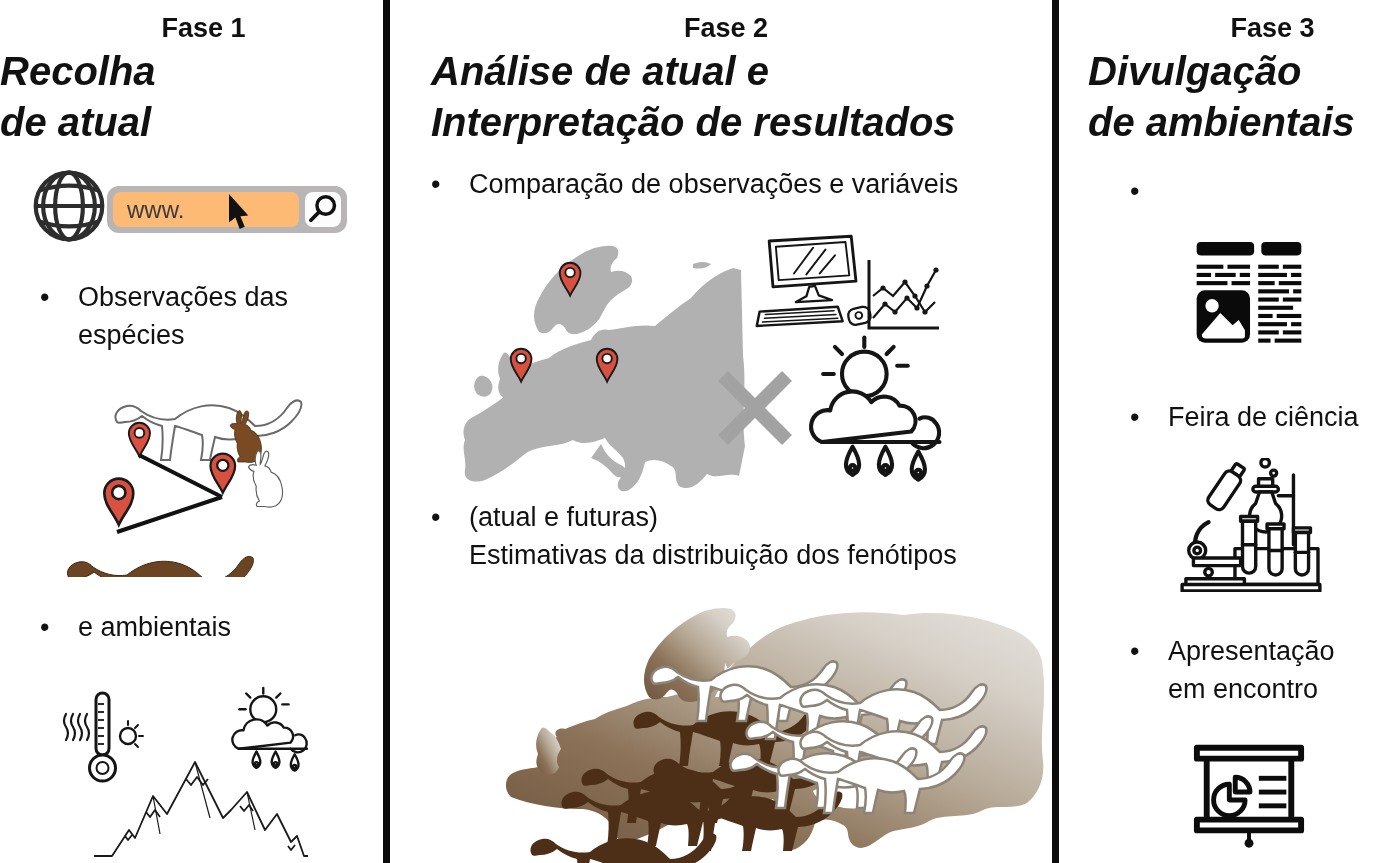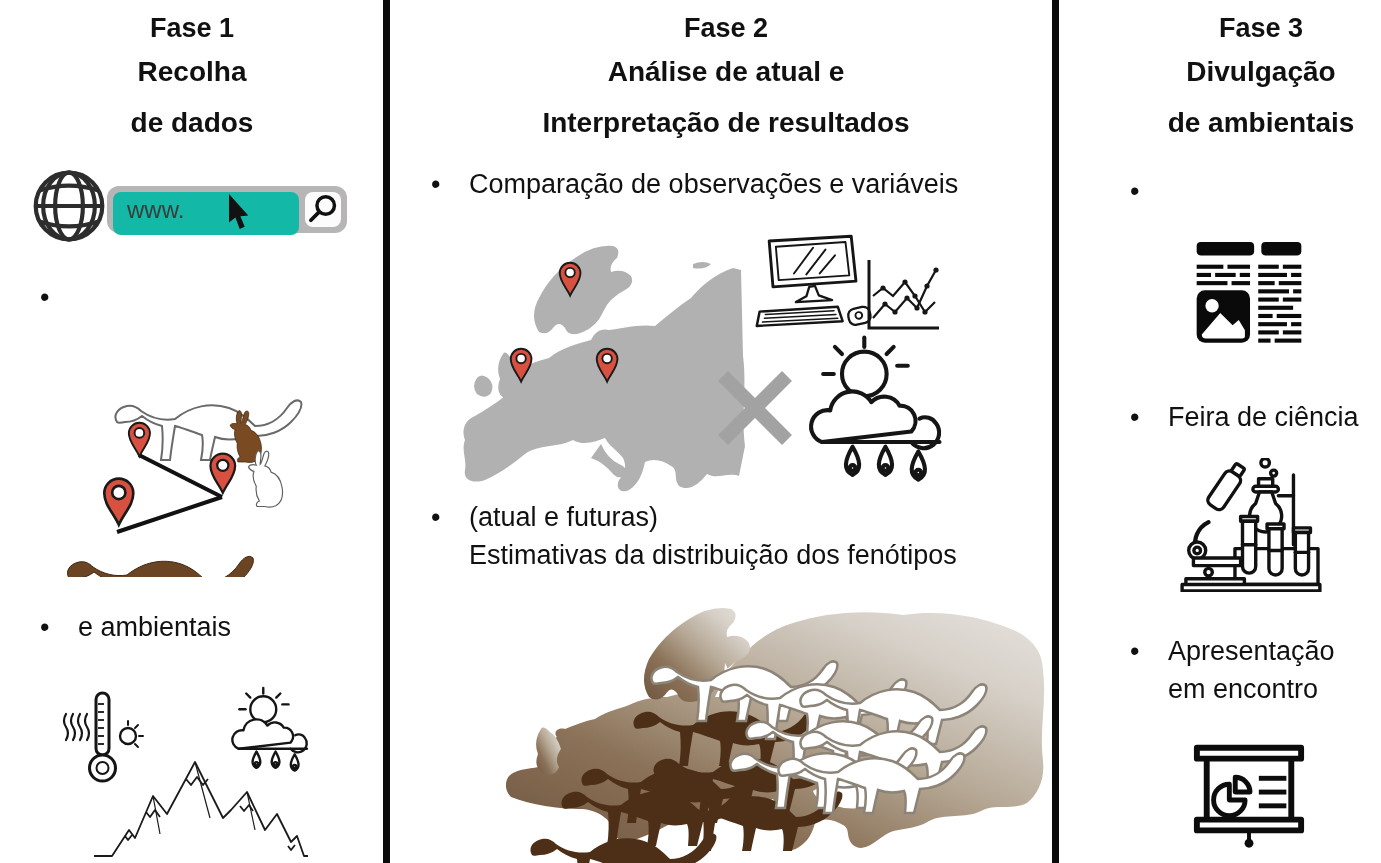--- a/index.html
+++ b/index.html
@@ -1,27 +1,27 @@
 <!DOCTYPE html>
 <html><head>
 <meta charset="utf-8">
 <style>
   html,body{margin:0;padding:0;background:#fff;}
   #stage{position:relative;width:1381px;height:863px;background:#fff;overflow:hidden;
          font-family:"Liberation Sans","DejaVu Sans",sans-serif;color:#111;}
-  .col{position:absolute;top:0;height:863px;}
+  .col{position:absolute;top:0;height:863px;padding-left:23px;}
   #col1{left:0;width:384px;}
   #col2{left:391px;width:662px;}
   #col3{left:1088px;width:346px;border-radius:26px;}
   .divider{position:absolute;top:0;width:7px;height:863px;background:#0b0b0b;}
   #div1{left:383px;} #div2{left:1052px;}
   .phase-label{position:absolute;left:0;right:0;text-align:center;top:10px;
                font-size:27px;font-weight:bold;line-height:36px;}
-  .phase-title{position:absolute;left:0;right:0;text-align:center;top:46px;
-               font-size:28px;font-weight:bold;line-height:51px;}
+  .phase-title{position:absolute;left:0;right:0;text-align:left;top:46px;
+               font-size:40px;font-weight:bold;line-height:51px;font-style:italic;}
   #col2 .phase-label,#col2 .phase-title{left:0;width:590px;right:auto;margin-left:40px;}
   .bullet{position:absolute;display:flex;font-size:27px;line-height:38px;}
   .bullet .dot{width:38px;flex:0 0 38px;text-align:left;}
   .abs{position:absolute;}
   svg{display:block;}
   .sketch{stroke:#151515;fill:#fff;stroke-width:3;stroke-linejoin:round;stroke-linecap:round;}
 </style>
 </head>
 <body>
 
@@ -61,52 +61,56 @@
           <circle cx="80" cy="114" r="2.4"></circle>
           <circle cx="108" cy="118" r="2.4"></circle>
       </g>
     </defs>
   </svg>
 
   <div id="col1" class="col">
     <div class="phase-label">Fase 1</div>
     <div class="phase-title">
       <div>Recolha</div>
-      <div>de dados</div>
+      <div>de atual</div>
     </div>
 
     <svg class="abs" style="left:32px;top:166px" width="74" height="80" viewBox="0 0 80 84">
       <g fill="none" stroke="#2d2d2d" stroke-width="4.5">
         <circle cx="40" cy="42" r="36"></circle>
         <ellipse cx="40" cy="42" rx="15" ry="36"></ellipse>
         <ellipse cx="40" cy="42" rx="28" ry="36"></ellipse>
         <path d="M9,25 Q40,15 71,25"></path>
           <line x1="4" y1="42" x2="76" y2="42"></line>
         <path d="M9,59 Q40,69 71,59"></path>
       </g>
     </svg>
 
     <div class="abs" style="left:107px;top:186px;width:240px;height:47px;background:#b7b5b5;border-radius:12px;">
-      <div class="abs" style="left:6px;top:6px;width:186px;height:43px;background:#14b8a6;border-radius:8px;
+      <div class="abs" style="left:6px;top:6px;width:186px;height:35px;background:#fdba74;border-radius:8px;
                   font-size:24px;color:#3c3c3c;line-height:35px;padding-left:14px;box-sizing:border-box;">
         <span>www.</span>
       </div>
       <div class="abs" style="left:198px;top:6px;width:36px;height:35px;background:#fdfcfc;border-radius:8px;">
         <svg width="36" height="35" viewBox="0 0 26 26">
           <circle cx="15" cy="10" r="6.5" fill="none" stroke="#111" stroke-width="2.6"></circle>
           <line x1="10" y1="15" x2="4" y2="21" stroke="#111" stroke-width="2.8" stroke-linecap="round"></line>
         </svg>
       </div>
       <svg class="abs" style="left:118px;top:8px" width="28" height="40" viewBox="0 0 16 28">
         <path d="M1,0 L1,20 L5.5,16.5 L8.5,24.5 L12,23 L9,15.5 L14.5,15 Z" fill="#121212"></path>
       </svg>
     </div>
 
     <div class="bullet" style="left:40px;top:278px;">
       <span class="dot">•</span>
+      <span>
+        <div>Observações das</div>
+        <div>espécies</div>
+      </span>
     </div>
 
     <svg class="abs" style="left:55px;top:372px" width="250" height="205" viewBox="0 0 250 205">
       <line x1="84" y1="83" x2="167" y2="125" stroke="#111" stroke-width="4"></line>
       <line x1="62" y1="160" x2="167" y2="125" stroke="#111" stroke-width="4"></line>
       <use href="#weasel" style="color:#ffffff" x="0" y="0" width="75" height="34" transform="translate(52,2)" stroke="#6a6a6a" stroke-width="2"></use>
       <use href="#hare" style="color:#7a4b22" transform="translate(170,36) scale(0.36)" stroke="#3a2410" stroke-width="2"></use>
       <use href="#hare" style="color:#ffffff" transform="translate(188,76) scale(0.39)" stroke="#5f5f5f" stroke-width="3"></use>
       <use href="#pin" transform="translate(70,46) scale(0.48)"></use>
       <use href="#pin" transform="translate(151,76) scale(0.56)"></use>

